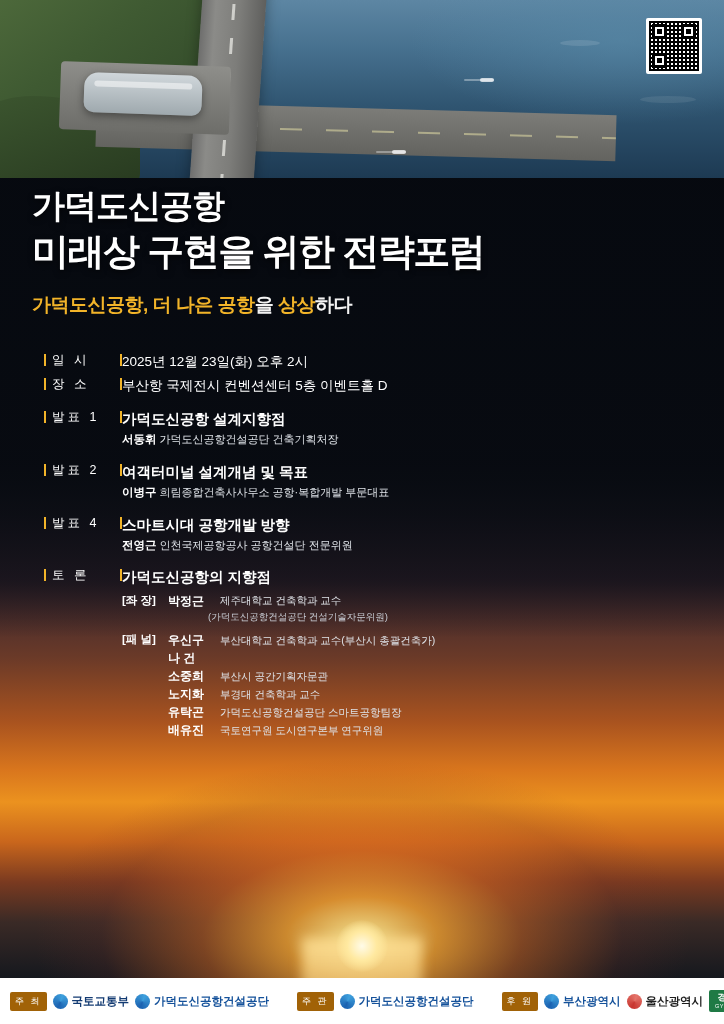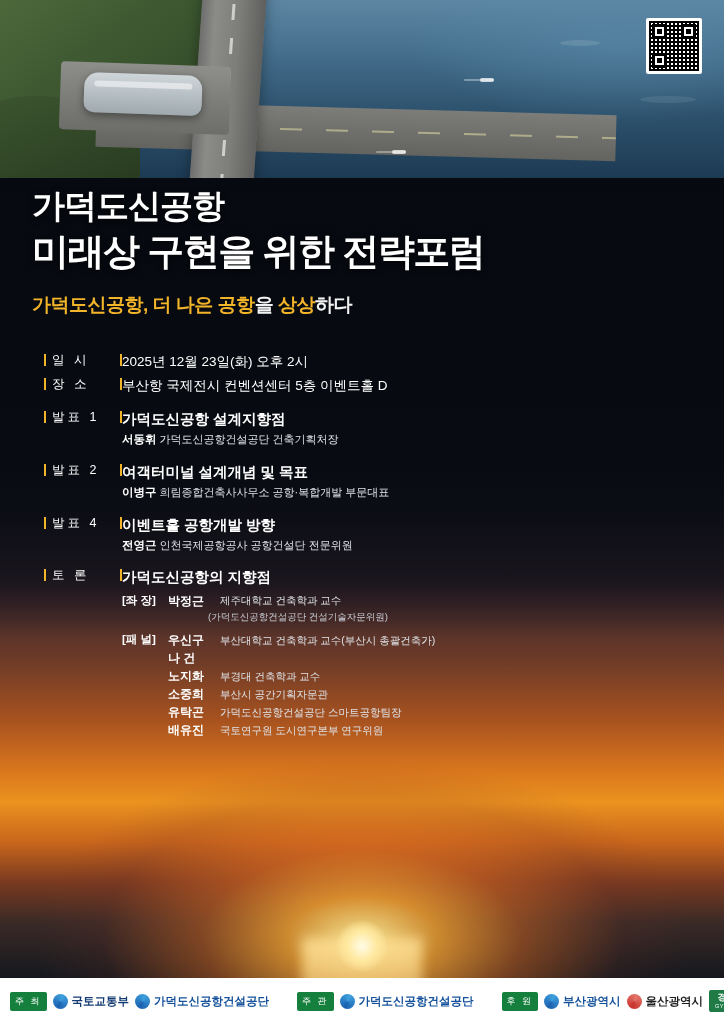--- a/index.html
+++ b/index.html
@@ -206,21 +206,21 @@
   .prow .pa{ font-size:10.5px; color:#dfe3e8; }
 
   
   .footer{
     position:absolute; left:0; bottom:0; width:724px; height:46px;
     background:#ffffff; display:flex; align-items:center; z-index:20;
     padding:0 10px;
   }
   .fgroup{ display:flex; align-items:center; gap:6px; margin-right:12px; }
   .ftag{
-    background:#15803d; color:#fff; font-size:9px; padding:3px 5px; border-radius:2px;
+    background:#a16207; color:#fff; font-size:9px; padding:3px 5px; border-radius:2px;
     letter-spacing:2px; white-space:nowrap;
   }
   .flogo{ display:flex; align-items:center; gap:4px; white-space:nowrap; }
   .flogo .mark{
     width:15px; height:15px; border-radius:50%; flex:0 0 15px;
     background:conic-gradient(from 200deg,#1b61b0,#3ea0dd,#1b61b0);
     position:relative;
   }
   .flogo .mark.red{ background:conic-gradient(from 200deg,#c8352f,#e4746a,#c8352f); }
   .flogo .txt{ font-size:11.5px; font-weight:bold; color:#1d1d1d; }
@@ -305,21 +305,21 @@
           <b>이병구</b>
           <span>희림종합건축사사무소 공항·복합개발 부문대표</span>
         </div>
       </div>
     </div>
 
 
     <div class="row block">
       <div class="label">발표 4</div>
       <div>
-        <div class="sess-title">이벤트홀 공항개발 방향</div>
+        <div class="sess-title">스마트시대 공항개발 방향</div>
         <div class="sess-person">
           <b>전영근</b>
           <span>인천국제공항공사 공항건설단 전문위원</span>
         </div>
       </div>
     </div>
 
     <div class="row block">
       <div class="label">토 론</div>
       <div style="flex:1;">
@@ -336,26 +336,26 @@
           <div class="panel-tag" style="flex:0 0 46px;">[패 널]</div>
           <div class="plist" style="margin-top:0;">
             <div class="prow">
               <div class="pn">우신구</div>
               <div class="pa">부산대학교 건축학과 교수(부산시 총괄건축가)</div>
             </div>
             <div class="prow">
               <div class="pn">나 건</div>
             </div>
             <div class="prow">
+              <div class="pn">소중희</div>
+              <div class="pa">부산시 공간기획자문관</div>
+            </div>
+            <div class="prow">
               <div class="pn">노지화</div>
               <div class="pa">부경대 건축학과 교수</div>
-            </div>
-            <div class="prow">
-              <div class="pn">소중희</div>
-              <div class="pa">부산시 공간기획자문관</div>
             </div>
             <div class="prow">
               <div class="pn">유탁곤</div>
               <div class="pa">가덕도신공항건설공단 스마트공항팀장</div>
             </div>
             <div class="prow">
               <div class="pn">배유진</div>
               <div class="pa">국토연구원 도시연구본부 연구위원</div>
             </div>
           </div>

